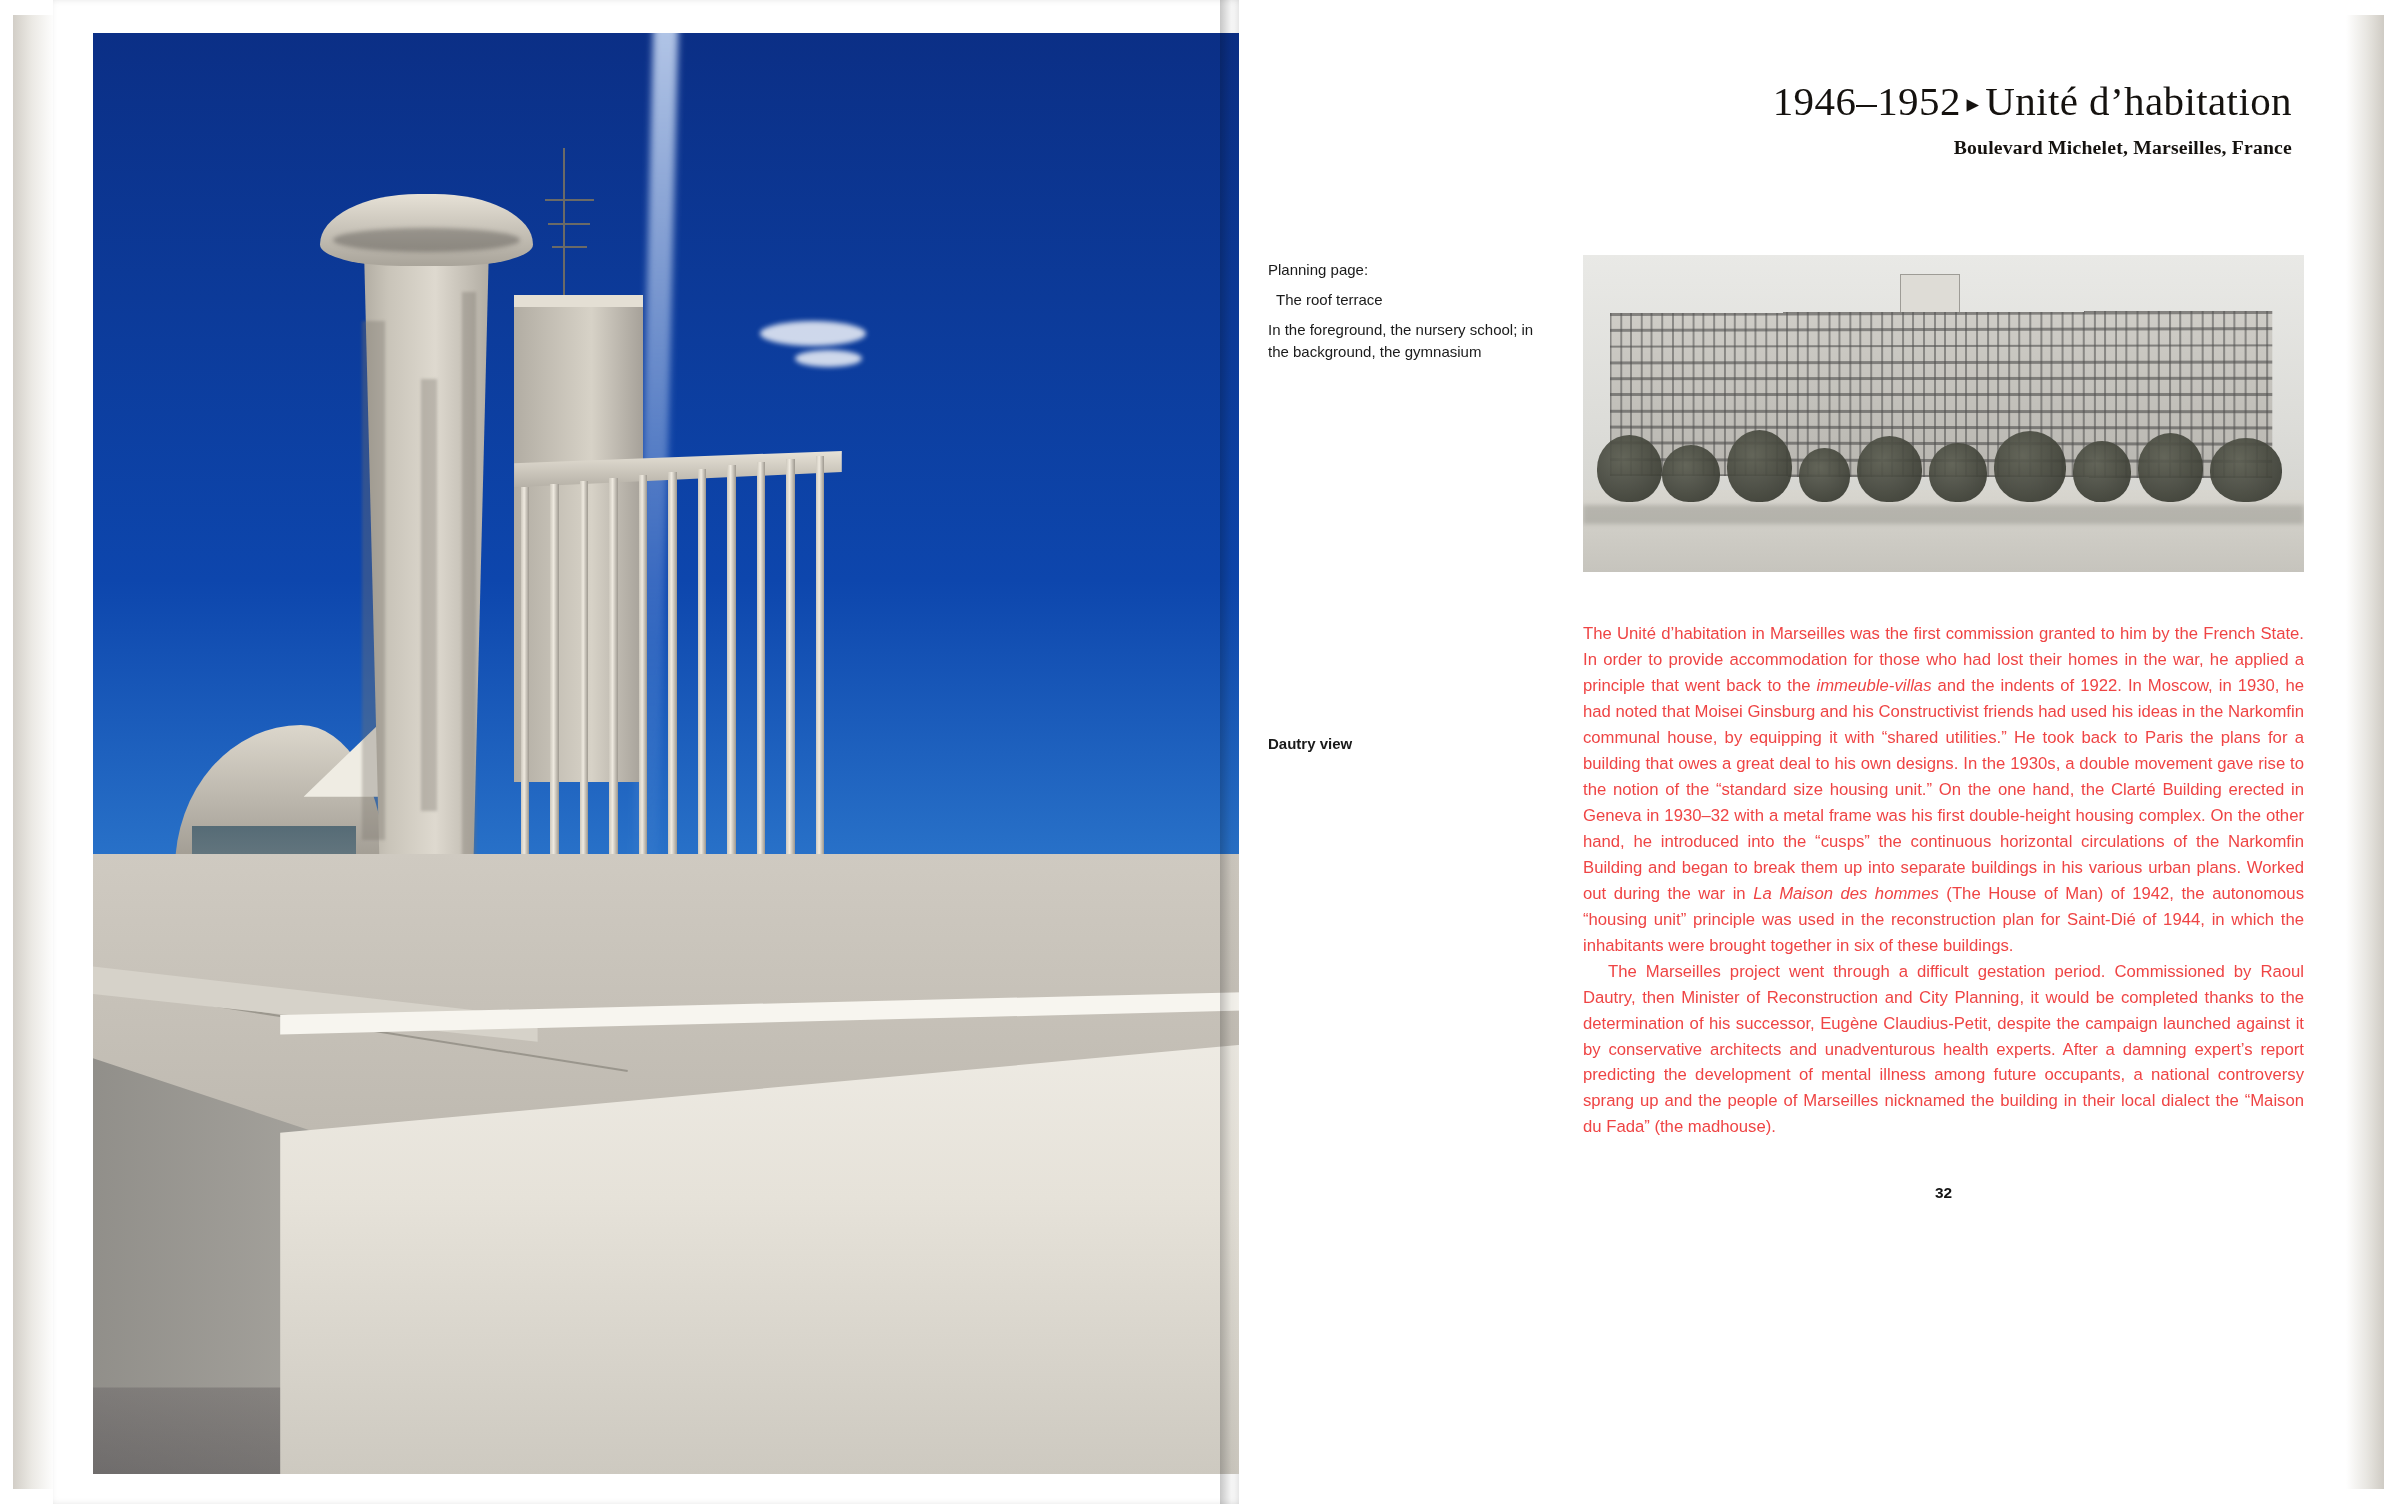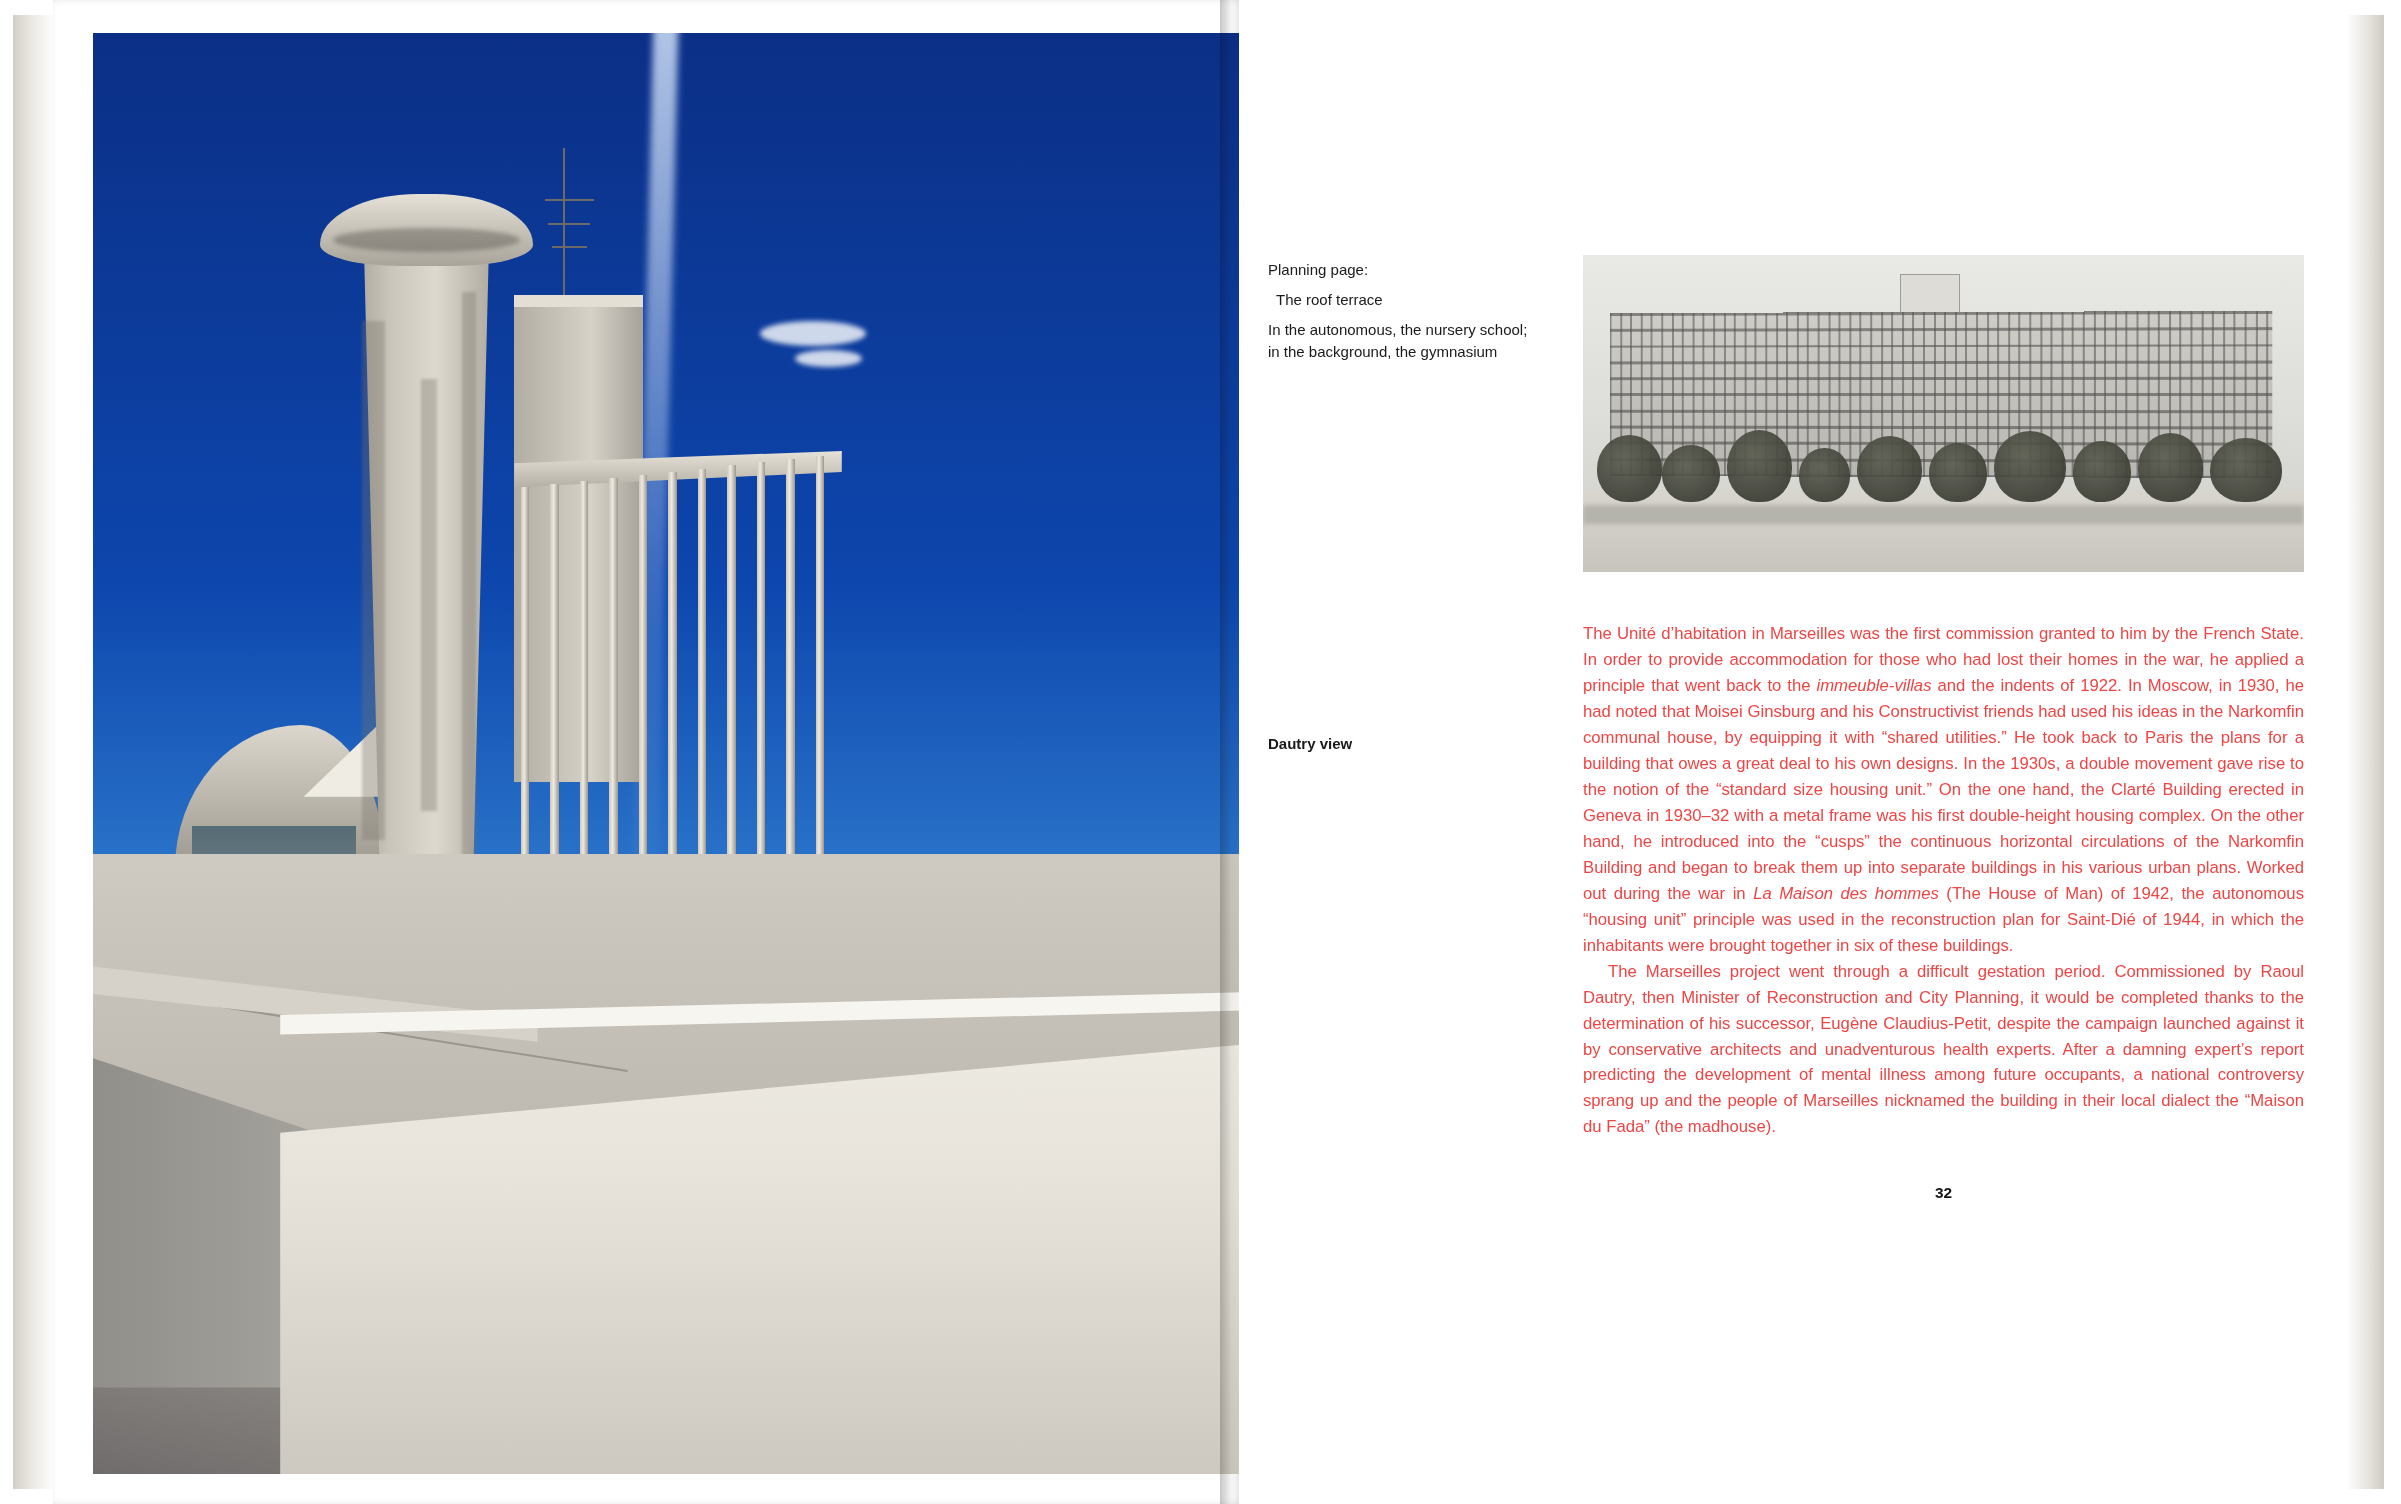--- a/index.html
+++ b/index.html
@@ -556,25 +556,31 @@
 
       <div class="fg-wall"></div>
       <div class="fg-wall-top"></div>
     </div>
   </div>
 
   <div class="gutter"></div>
 
   <div class="right-page">
 
+    <div class="title-row">
+      <div class="title-main">
+        <span class="title-years">1946–1952</span><span class="title-sep">▸</span><span>Unité d’habitation</span>
+      </div>
+      <div class="title-sub">Boulevard Michelet, Marseilles, France</div>
+    </div>
 
     <div class="caption-block">
       <p class="caption-lead">Planning page:</p>
       <p class="caption-strong">The roof terrace</p>
-      <p class="caption-body">In the autonomous, the nursery school; in the background, the gymnasium</p>
+      <p class="caption-body">In the foreground, the nursery school; in the background, the gymnasium</p>
     </div>
 
     <div class="caption-overall">Dautry view</div>
 
     <div class="photo2">
       <div class="p2-sky"></div>
       <div class="p2-roofbox"></div>
       <div class="p2-building">
         <div class="p2-grid"></div>
       </div>

